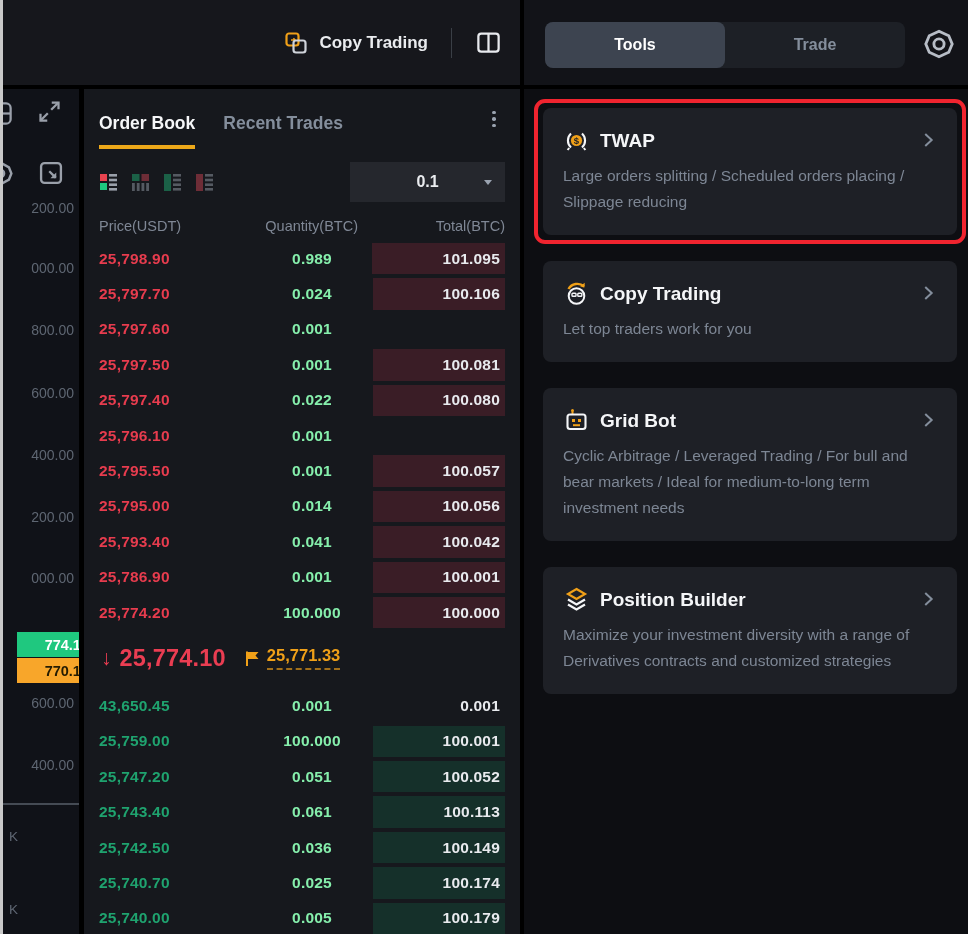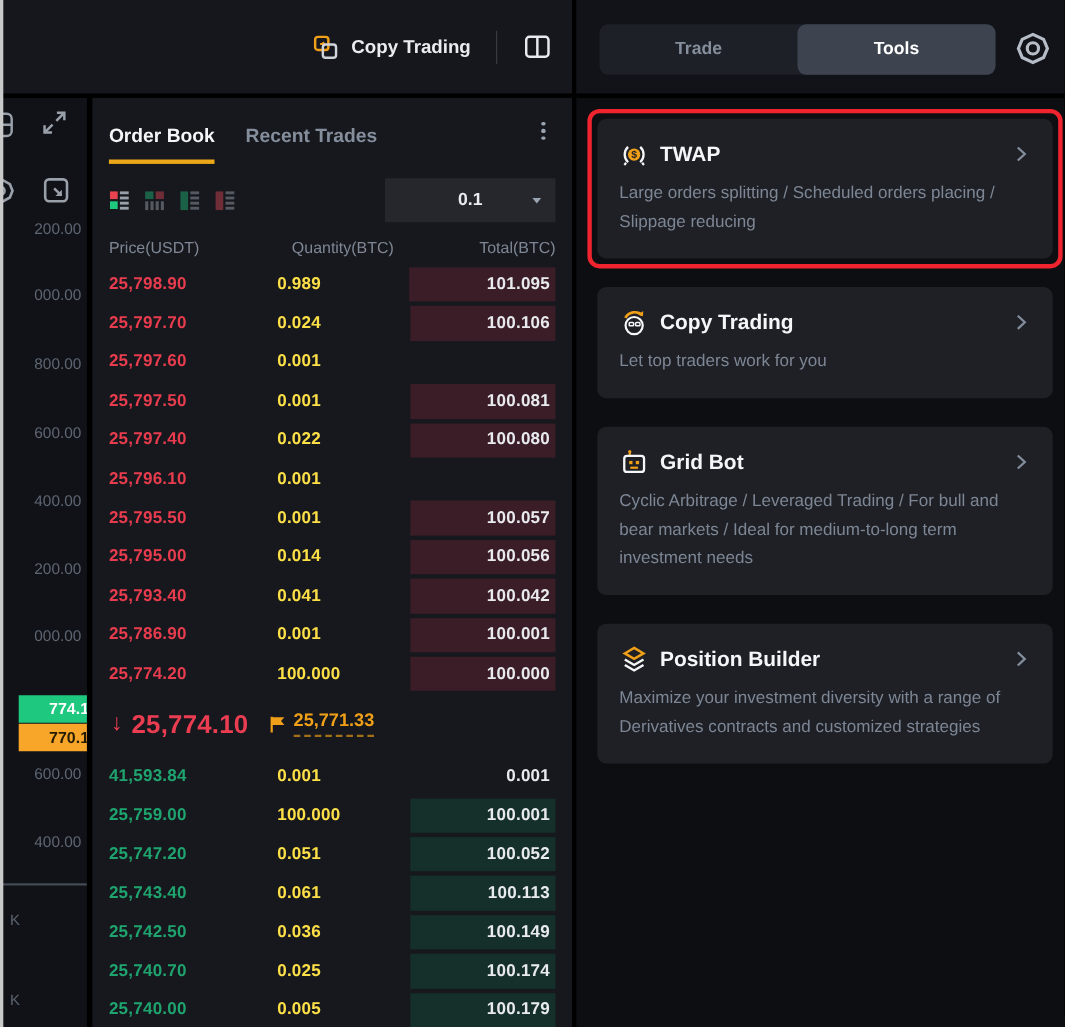--- a/index.html
+++ b/index.html
@@ -65,21 +65,21 @@
     color:#7f8795; font-size:14.5px; font-weight:500; }
   .ob-cols .c1 { text-align:left; } .ob-cols .c2 { text-align:right; } .ob-cols .c3 { text-align:right; }
 
   .ob-rows { margin-top:7px; }
   .ob-row { height:35.4px; display:grid; grid-template-columns:1fr 120px 133px; 
     align-items:center; cursor:pointer; }
   .cell { font-size:15.5px; font-weight:600; letter-spacing:.2px; }
   .cell.price { text-align:left; }
   .cell.price.ask { color:#e73c4e; }
   .cell.price.bid { color:#1fa36f; }
-  .cell.qty { text-align:left; color:#fde047; }
+  .cell.qty { text-align:center; color:#86efac; }
   .cell.total { position:relative; height:100%; display:flex; align-items:center; justify-content:flex-end; }
   .cell.total b { position:relative; z-index:2; color:#e8eaee; font-weight:600; padding-right:5px; }
   .depth-bar { position:absolute; right:0; top:2px; bottom:2px; z-index:1; }
   .depth-bar.ask { background:#3a1d26; }
   .depth-bar.bid { background:#15302a; }
 
   .ob-mid { height:56px; display:flex; align-items:center; gap:10px; padding-left:2px; }
   .mid-price { color:#ea3d52; font-size:23.5px; font-weight:700; letter-spacing:.2px; }
   .mid-arrow { color:#ea3d52; font-size:21px; font-weight:700; margin-right:-2px; }
   .mark-wrap { display:flex; align-items:center; gap:6px; margin-left:8px; cursor:pointer; }
@@ -319,21 +319,21 @@
         <svg width="17" height="17" viewBox="0 0 17 17">
           <line x1="3" y1="1.5" x2="3" y2="16" stroke="#f0a018" stroke-width="2"></line>
           <path d="M3 2 H14.5 L11.5 5.5 L14.5 9 H3 Z" fill="#f0a018"></path>
         </svg>
         <span class="mark-price">25,771.33</span>
       </span>
     </div>
 
     <div class="ob-rows" id="bids" style="margin-top:2px">
         <div class="ob-row">
-          <span class="cell price bid">41,593.84</span>
+          <span class="cell price bid">43,650.45</span>
           <span class="cell qty">0.001</span>
           <span class="cell total">
             <b>0.001</b>
           </span>
         </div>
         <div class="ob-row">
           <span class="cell price bid">25,759.00</span>
           <span class="cell qty">100.000</span>
           <span class="cell total">
             <i class="depth-bar bid" style="width:99%"></i>
@@ -379,22 +379,22 @@
             <i class="depth-bar bid" style="width:99%"></i>
             <b>100.179</b>
           </span>
         </div>
       </div>
   </div>
 
   <div class="right-panel">
     <div class="right-header">
       <div class="seg-control">
+        <div class="seg-btn active">Tools</div>
         <div class="seg-btn inactive">Trade</div>
-        <div class="seg-btn active">Tools</div>
       </div>
       <svg class="gear-btn" width="36" height="36" viewBox="0 0 24 24" fill="none">
         <path d="M12 3.5 L18.5 6.5 L20.8 12 L18.5 17.5 L12 20.5 L5.5 17.5 L3.2 12 L5.5 6.5 Z" stroke="#b7bdc6" stroke-width="1.9"></path>
         <circle cx="12" cy="12" r="3.4" stroke="#b7bdc6" stroke-width="1.9"></circle>
       </svg>
     </div>
     <div class="right-gap"></div>
     <div class="cards" id="cards">
         <div class="hl-wrap">
           <div class="card">

